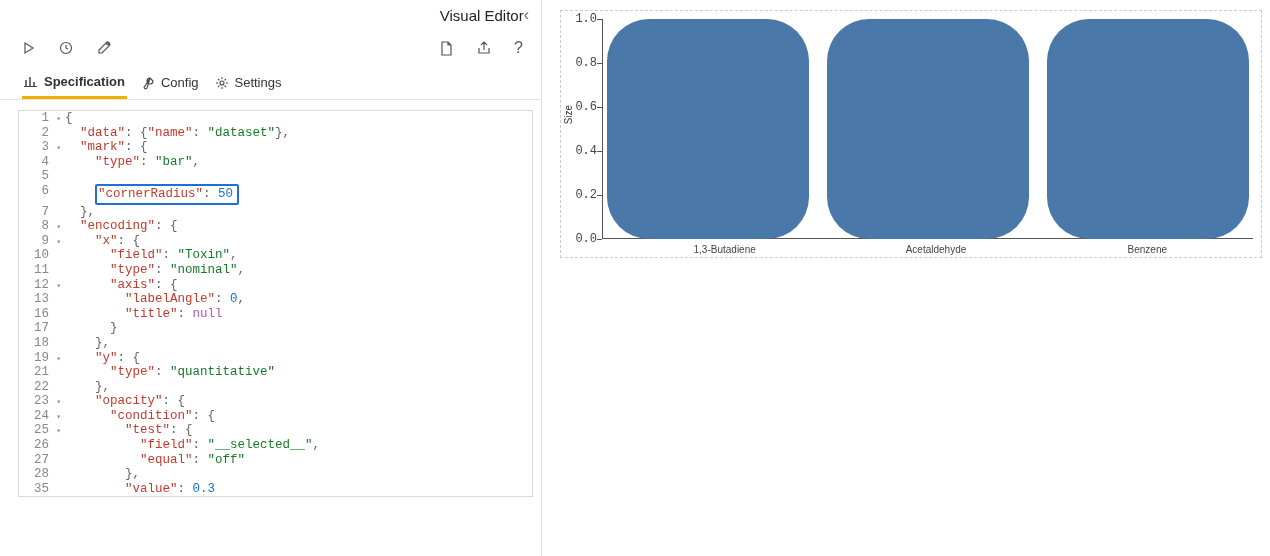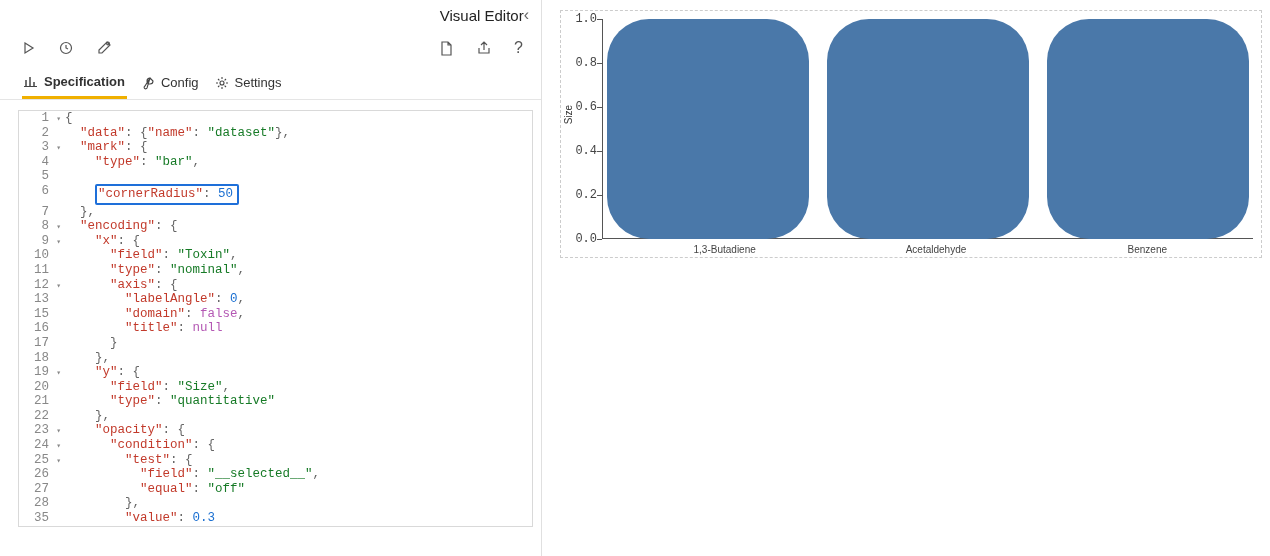--- a/index.html
+++ b/index.html
@@ -137,26 +137,24 @@
         <div class="code-line"><div class="gutter">4</div><div class="line-content">    <span class="tok-key">"type"</span><span class="tok-punct">: </span><span class="tok-str">"bar"</span><span class="tok-punct">,</span></div></div>
         <div class="code-line"><div class="gutter">5</div><div class="line-content">    </div></div>
         <div class="code-line"><div class="gutter">6</div><div class="line-content">    <span class="highlight-box"><span class="tok-key">"cornerRadius"</span><span class="tok-punct">: </span><span class="tok-num">50</span></span></div></div>
         <div class="code-line"><div class="gutter">7</div><div class="line-content">  <span class="tok-punct">},</span></div></div>
         <div class="code-line"><div class="gutter">8<span class="fold">▾</span></div><div class="line-content">  <span class="tok-key">"encoding"</span><span class="tok-punct">: {</span></div></div>
         <div class="code-line"><div class="gutter">9<span class="fold">▾</span></div><div class="line-content">    <span class="tok-key">"x"</span><span class="tok-punct">: {</span></div></div>
         <div class="code-line"><div class="gutter">10</div><div class="line-content">      <span class="tok-key">"field"</span><span class="tok-punct">: </span><span class="tok-str">"Toxin"</span><span class="tok-punct">,</span></div></div>
         <div class="code-line"><div class="gutter">11</div><div class="line-content">      <span class="tok-key">"type"</span><span class="tok-punct">: </span><span class="tok-str">"nominal"</span><span class="tok-punct">,</span></div></div>
         <div class="code-line"><div class="gutter">12<span class="fold">▾</span></div><div class="line-content">      <span class="tok-key">"axis"</span><span class="tok-punct">: {</span></div></div>
         <div class="code-line"><div class="gutter">13</div><div class="line-content">        <span class="tok-key">"labelAngle"</span><span class="tok-punct">: </span><span class="tok-num">0</span><span class="tok-punct">,</span></div></div>
-        <div class="code-line"><div class="gutter">15</div><div class="line-content">        <span class="tok-key">"domain"</span><span class="tok-punct">: </span><span class="tok-bool">false</span><span class="tok-punct">,</span></div></div>
         <div class="code-line"><div class="gutter">16</div><div class="line-content">        <span class="tok-key">"title"</span><span class="tok-punct">: </span><span class="tok-null">null</span></div></div>
         <div class="code-line"><div class="gutter">17</div><div class="line-content">      <span class="tok-punct">}</span></div></div>
         <div class="code-line"><div class="gutter">18</div><div class="line-content">    <span class="tok-punct">},</span></div></div>
         <div class="code-line"><div class="gutter">19<span class="fold">▾</span></div><div class="line-content">    <span class="tok-key">"y"</span><span class="tok-punct">: {</span></div></div>
-        <div class="code-line"><div class="gutter">20</div><div class="line-content">      <span class="tok-key">"field"</span><span class="tok-punct">: </span><span class="tok-str">"Size"</span><span class="tok-punct">,</span></div></div>
         <div class="code-line"><div class="gutter">21</div><div class="line-content">      <span class="tok-key">"type"</span><span class="tok-punct">: </span><span class="tok-str">"quantitative"</span></div></div>
         <div class="code-line"><div class="gutter">22</div><div class="line-content">    <span class="tok-punct">},</span></div></div>
         <div class="code-line"><div class="gutter">23<span class="fold">▾</span></div><div class="line-content">    <span class="tok-key">"opacity"</span><span class="tok-punct">: {</span></div></div>
         <div class="code-line"><div class="gutter">24<span class="fold">▾</span></div><div class="line-content">      <span class="tok-key">"condition"</span><span class="tok-punct">: {</span></div></div>
         <div class="code-line"><div class="gutter">25<span class="fold">▾</span></div><div class="line-content">        <span class="tok-key">"test"</span><span class="tok-punct">: {</span></div></div>
         <div class="code-line"><div class="gutter">26</div><div class="line-content">          <span class="tok-key">"field"</span><span class="tok-punct">: </span><span class="tok-str">"__selected__"</span><span class="tok-punct">,</span></div></div>
         <div class="code-line"><div class="gutter">27</div><div class="line-content">          <span class="tok-key">"equal"</span><span class="tok-punct">: </span><span class="tok-str">"off"</span></div></div>
         <div class="code-line"><div class="gutter">28</div><div class="line-content">        <span class="tok-punct">},</span></div></div>
         <div class="code-line"><div class="gutter">35</div><div class="line-content">        <span class="tok-key">"value"</span><span class="tok-punct">: </span><span class="tok-num">0.3</span></div></div>
       </div>

